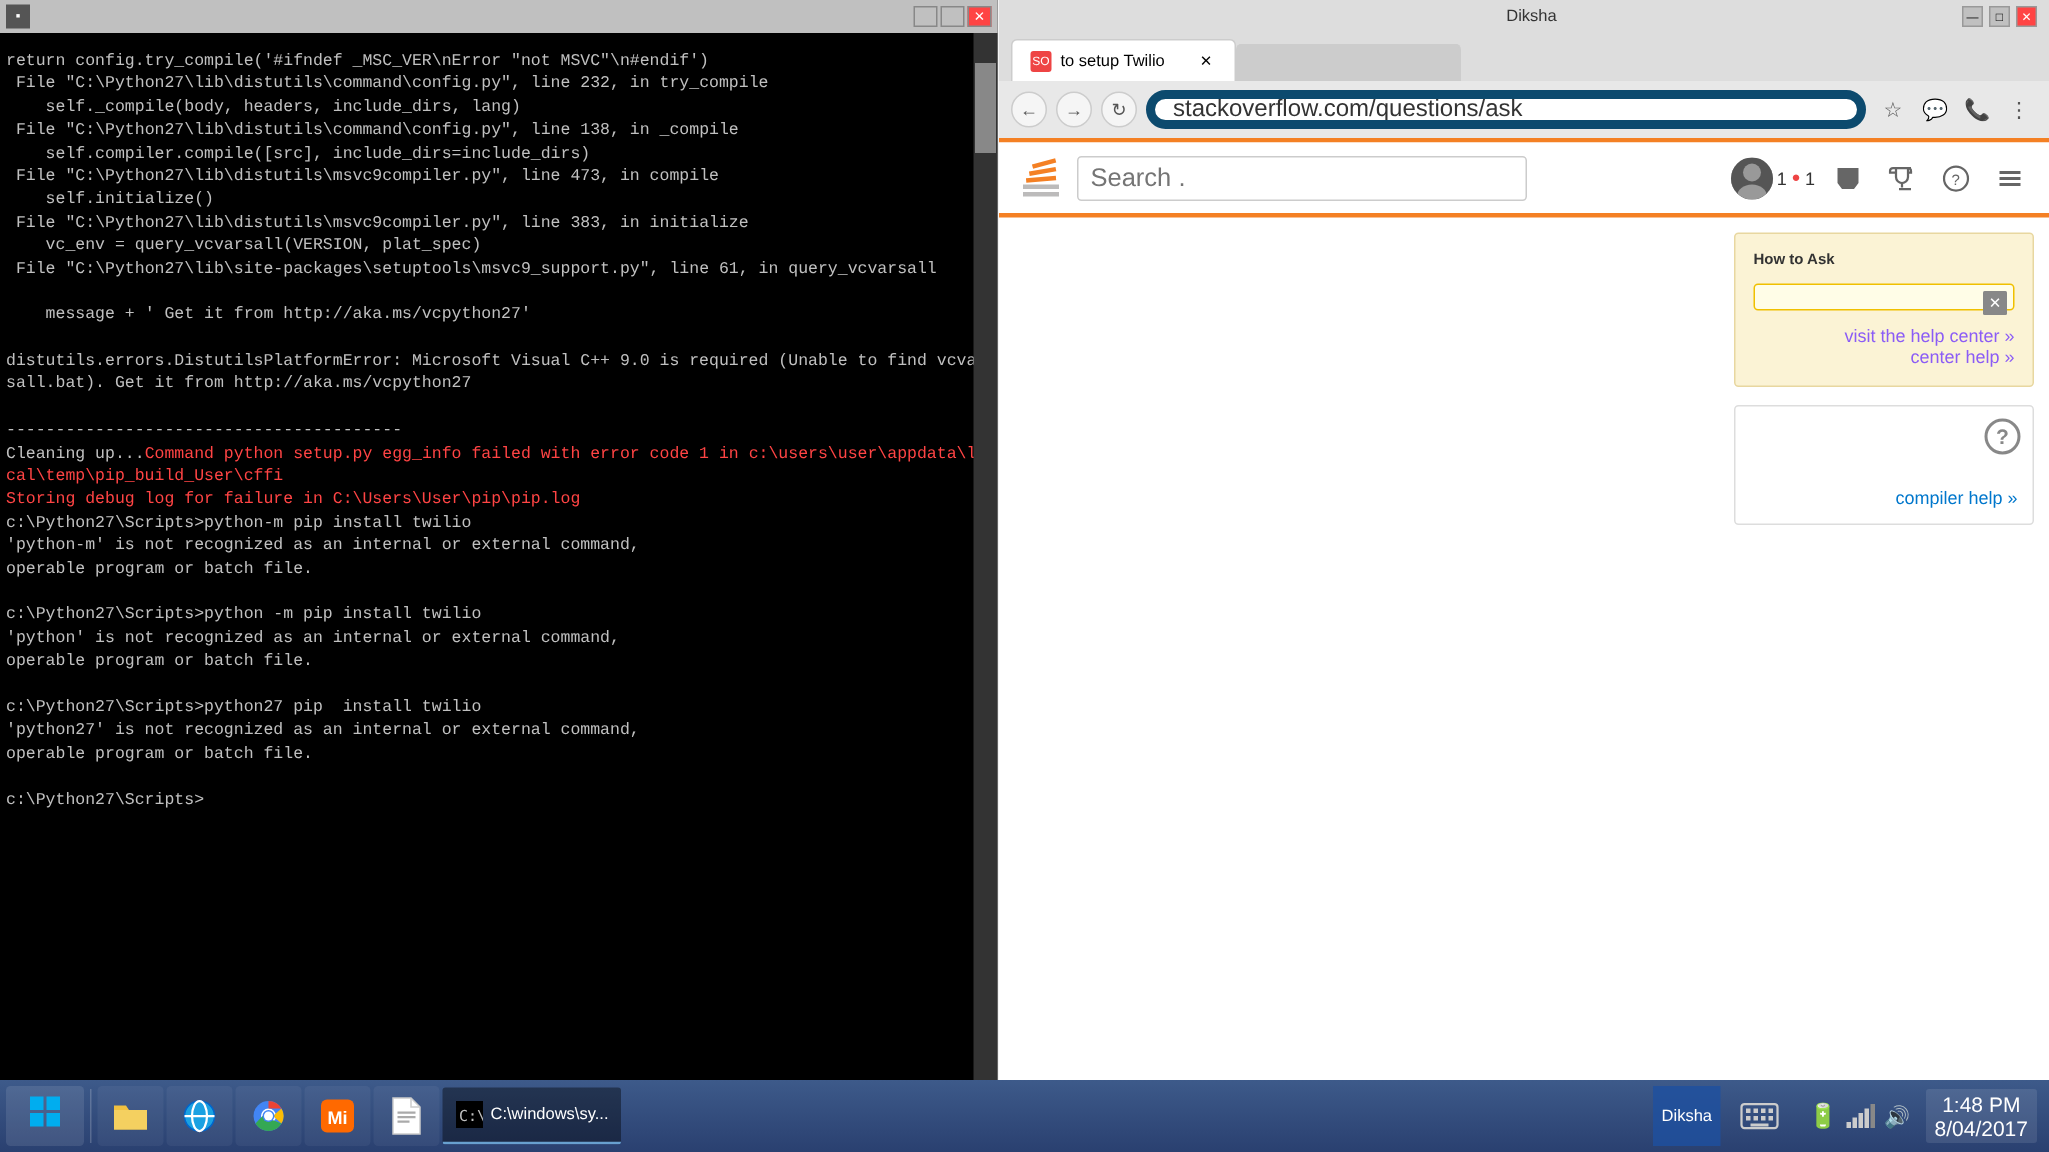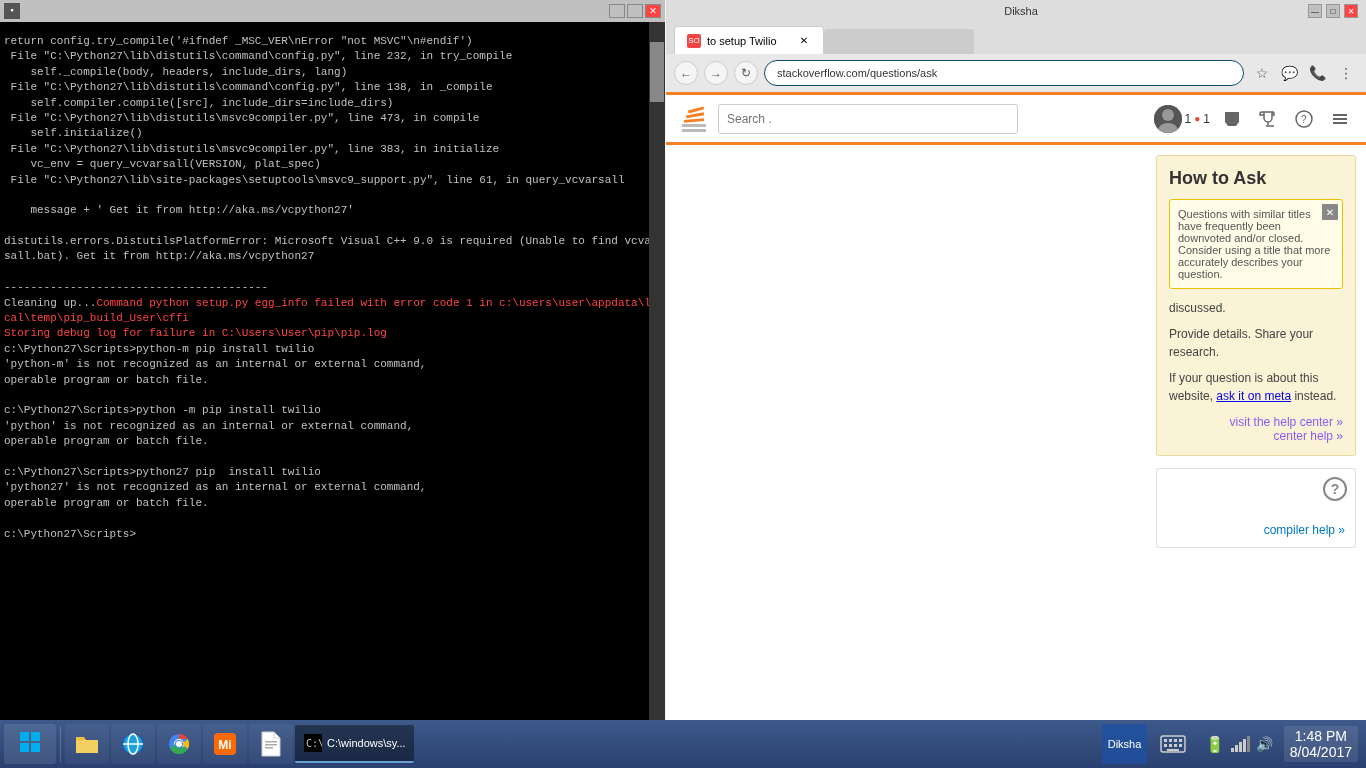--- a/index.html
+++ b/index.html
@@ -164,24 +164,24 @@
       background: #f5f5f5;
       border: 1px solid #ccc;
       border-radius: 50%;
       display: flex; align-items: center; justify-content: center;
       font-size: 12px; cursor: pointer;
       color: #555;
     }
     .address-input {
       flex: 1;
       height: 26px;
-      border: 1px solid #0c4a6e;
+      border: 6px solid #0c4a6e;
       border-radius: 13px;
       padding: 0 12px;
-      font-size: 11px;
+      font-size: 16px;
       background: #fff;
       color: #333;
     }
     .browser-action-btns {
       display: flex; gap: 4px; align-items: center;
     }
     .browser-action-btn {
       width: 24px; height: 24px;
       display: flex; align-items: center; justify-content: center;
       font-size: 14px; color: #555; cursor: pointer;
@@ -259,21 +259,21 @@
     .how-to-ask-box {
       background: #fbf3d5;
       border: 1px solid #e8d7a0;
       border-radius: 3px;
       padding: 12px;
       font-size: 12px;
       color: #333;
       position: relative;
     }
     .how-to-ask-title {
-      font-size: 18px;
+      font-size: 10px;
       font-weight: bold;
       color: #333;
       margin-bottom: 10px;
     }
     .warning-box {
       background: #fffde7;
       border: 1px solid #f0c000;
       border-radius: 3px;
       padding: 8px;
       font-size: 11px;
@@ -521,21 +521,21 @@
     <div class="se-logo">
       <svg width="32" height="32" viewBox="0 0 32 32">
         <rect x="4" y="22" width="24" height="3" fill="#bcbbbb"></rect>
         <rect x="4" y="27" width="24" height="3" fill="#bcbbbb"></rect>
         <rect x="6" y="17" width="20" height="3" fill="#f48024" transform="rotate(-5 16 18)"></rect>
         <rect x="8" y="12" width="18" height="3" fill="#f48024" transform="rotate(-10 16 13)"></rect>
         <rect x="10" y="7" width="16" height="3" fill="#f48024" transform="rotate(-15 16 8)"></rect>
       </svg>
     </div>
     <div class="se-search">
-      <input type="text" class="" style="width: 100%; height: 30px; border: 1px solid rgb(204, 204, 204); border-radius: 3px; padding: 0px 8px; font-size: 12px;" placeholder="Search .">
+      <input type="text" class="" style="width: 100%; height: 30px; border: 1px solid rgb(204, 204, 204); border-radius: 3px; padding: 0px 8px; font-size: 17px;" placeholder="Search .">
     </div>
     <div class="se-header-icons">
       <div style="display:flex;align-items:center;gap:3px;">
         <div class="se-avatar">
           <svg width="28" height="28" viewBox="0 0 28 28">
             <rect width="28" height="28" fill="#555"></rect>
             <circle cx="14" cy="10" r="6" fill="#999"></circle>
             <ellipse cx="14" cy="26" rx="10" ry="8" fill="#999"></ellipse>
           </svg>
         </div>
@@ -573,27 +573,21 @@
     <div class="se-main">
       
     </div>
 
     <div class="se-sidebar">
 
       <div class="how-to-ask-box">
         <div class="how-to-ask-title">How to Ask</div>
 
         <div class="warning-box">
-          <span>Questions with similar titles have frequently been downvoted and/or closed. Consider using a title that more accurately describes your question.</span>
           <div class="warning-close">✕</div>
-        </div>
-        <div class="how-to-ask-content">
-          <p>discussed.</p>
-          <p>Provide details. Share your research.</p>
-          <p>If your question is about this website, <a href="#">ask it on meta</a> instead.</p>
         </div>
         <div class="how-to-ask-links">
           <div><a href="#">visit the help center »</a></div>
           <div><a href="#">center help »</a></div>
         </div>
       </div>
 
       <div class="question-card">
         <div class="question-icon">?</div>
         <a href="#" class="advanced-help-link">compiler help »</a>

